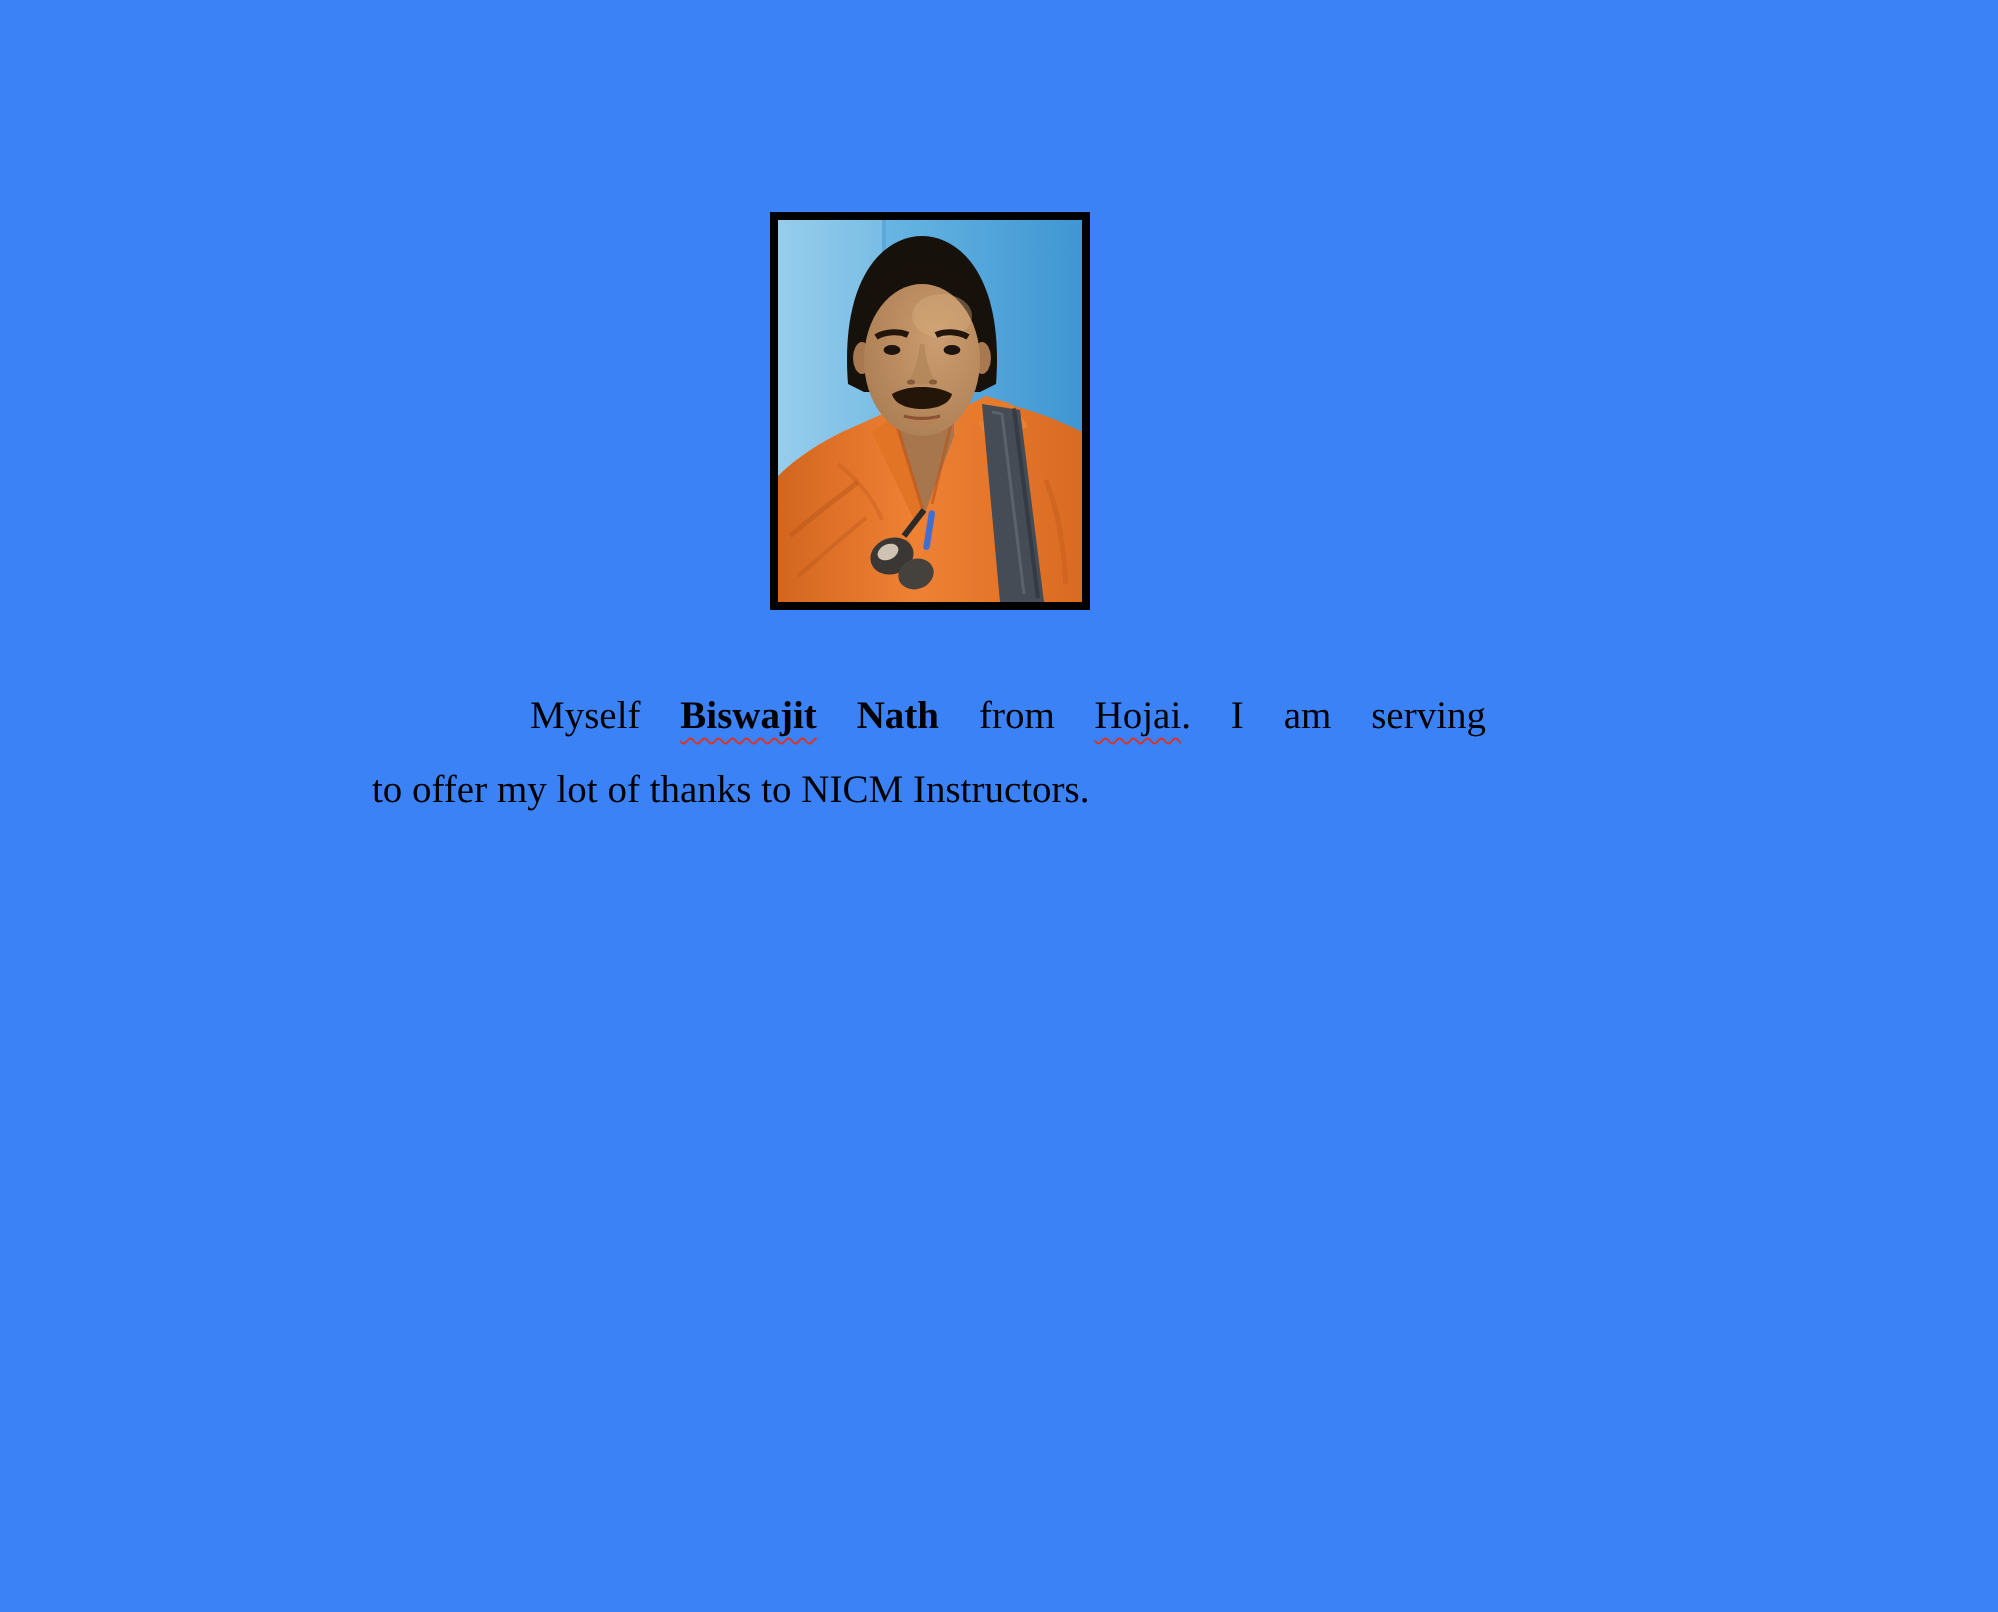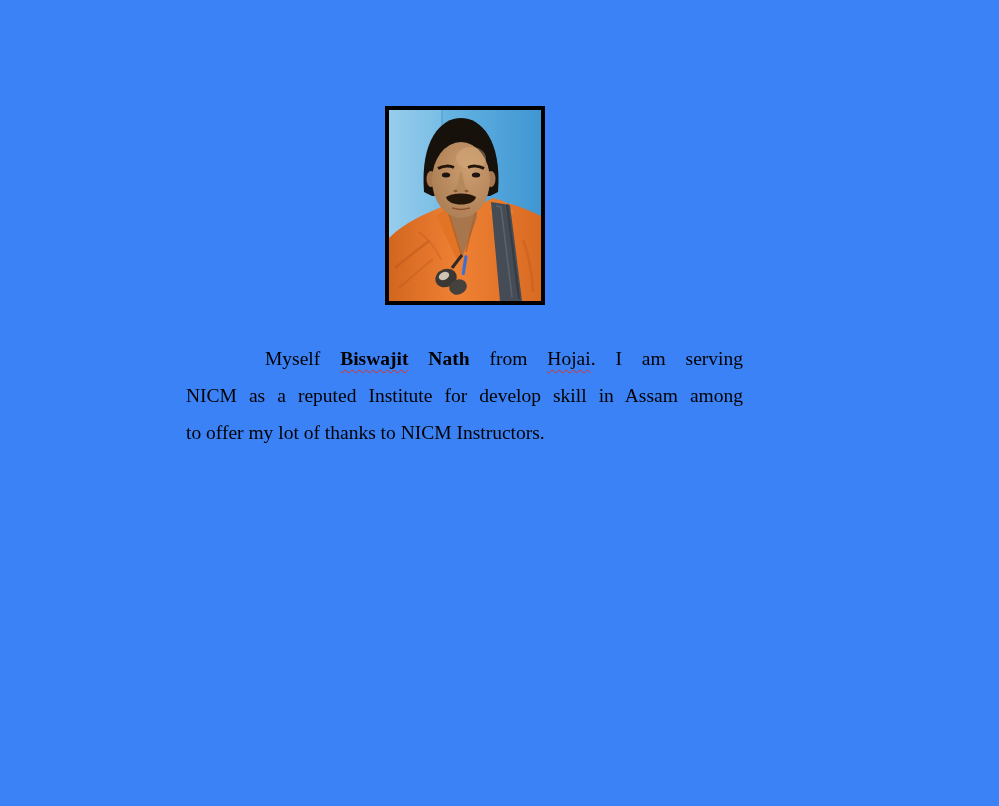--- a/index.html
+++ b/index.html
@@ -136,17 +136,16 @@
           <ellipse cx="55" cy="166" rx="5.5" ry="3.8" fill="#eadcca" opacity="0.85" transform="rotate(-25 55 166)"></ellipse>
         </g>
 
         <rect x="74" y="145" width="3.2" height="20" rx="1.6" transform="rotate(9 75 155)" fill="#3f6fd0"></rect>
       </g>
     </svg>
   </div>
 
   <div class="bio">
     <div class="jline indent"><span>Myself </span><b class="name misspell">Biswajit</b><b class="name"> Nath </b><span>from </span><span class="misspell">Hojai</span><span>. I am serving</span></div>
-    <div class="jline">NICM as a reputed Institute for develop skill in Assam among</div>
     <div class="jline last">to offer my lot of thanks to NICM Instructors.</div>
   </div>
 
 </div>
 
 </body></html>

